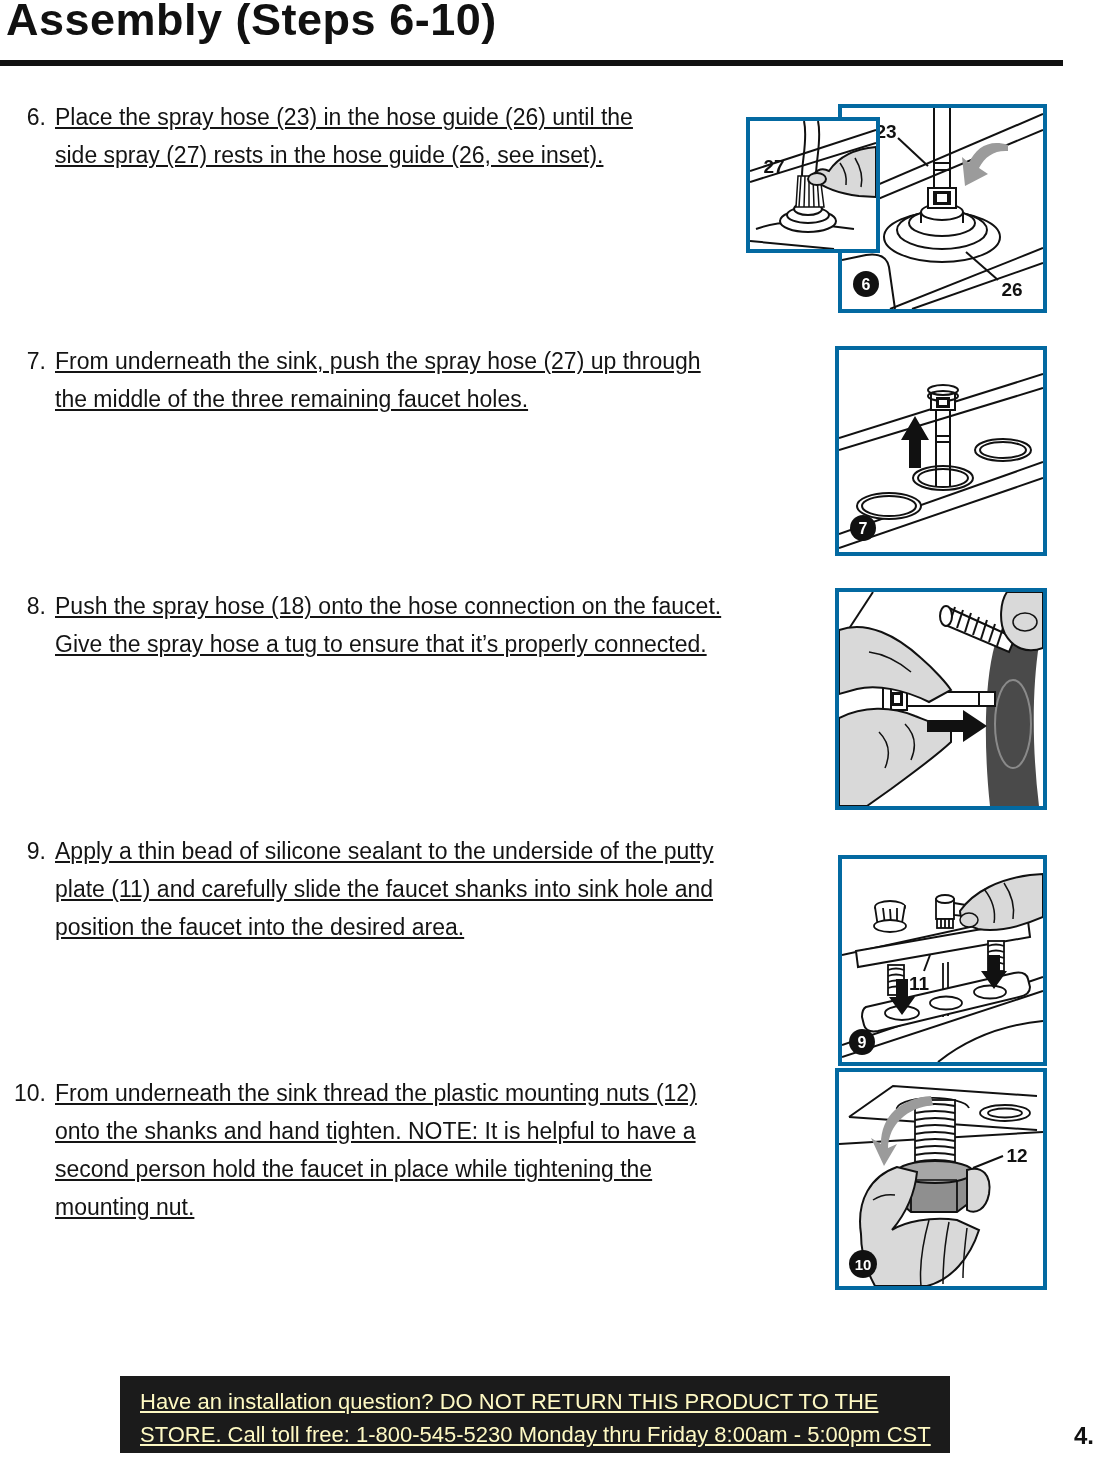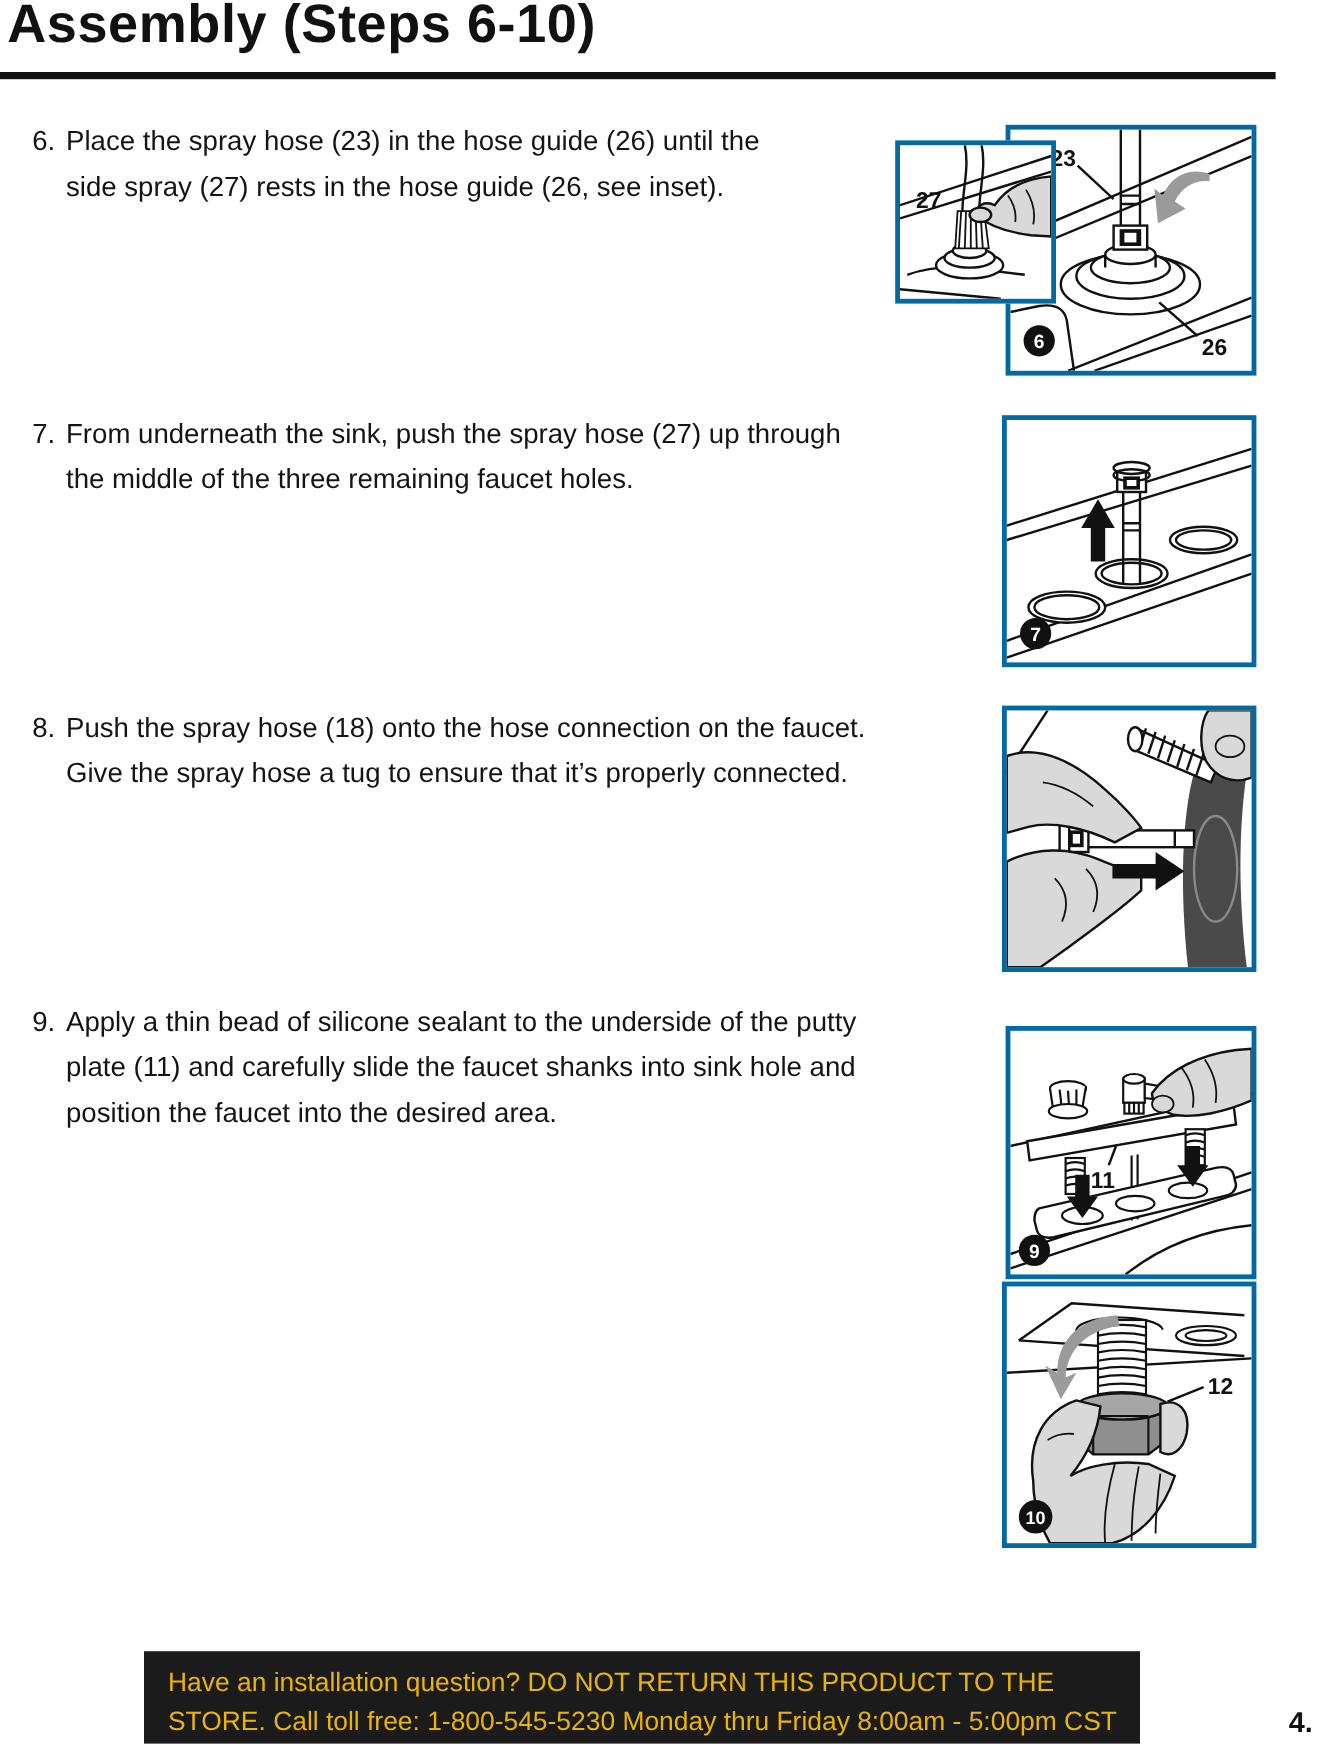--- a/index.html
+++ b/index.html
@@ -17,31 +17,31 @@
     font-size:45px;font-weight:bold;letter-spacing:.5px;color:#111;
   }
   .title-rule{
     position:absolute;left:0;top:60px;width:1063px;height:6px;background:#111;
   }
   .step{
     position:absolute;display:flex;align-items:flex-start;
     font-size:23px;line-height:38px;color:#141414;
   }
   .step-num{flex:0 0 44px;text-align:right;margin-right:9px;white-space:nowrap;}
-  .step-text{white-space:pre-line;max-width:770px;}
+  .step-text{white-space:pre-line;max-width:770px;text-decoration:underline;}
   .fig{
     position:absolute;background:#fff;border:4px solid #0369a1;box-sizing:border-box;
   }
   .fig svg{display:block;width:100%;height:100%;}
   .fig-label{font-family:"Liberation Sans",sans-serif;font-weight:bold;font-size:19px;fill:#111;}
   .badge-num{font-family:"Liberation Sans",sans-serif;font-weight:bold;font-size:16px;fill:#fff;text-anchor:middle;}
   .footer-banner{
     position:absolute;left:120px;top:1376px;width:830px;height:77px;
-    background:#1b1b1b;color:#eab308;box-sizing:border-box;
-    padding:9px 0 0 20px;font-size:22px;line-height:33px;white-space:nowrap;
+    background:#1b1b1b;color:#fef9c3;box-sizing:border-box;
+    padding:9px 0 0 20px;font-size:22px;line-height:33px;white-space:nowrap;text-decoration:underline;
   }
   .page-number{
     position:absolute;left:1074px;top:1422px;font-size:24px;font-weight:bold;color:#111;
   }
 </style>
 </head>
 <body>
 
 <div class="page">
 
@@ -264,20 +264,27 @@
       <polygon points="146,96 158,96 158,112 165,112 152,130 139,112 146,112" fill="#111"></polygon>
       <line x1="82" y1="112" x2="88" y2="96" stroke="#111" stroke-width="2"></line>
       <text x="77" y="131" class="fig-label" text-anchor="middle">11</text>
       <g>
         <circle cx="20" cy="183" r="13" fill="#111"></circle>
         <text x="20" y="189" class="badge-num">9</text>
       </g>
     </svg>
   </div>
 
+  <div class="step" style="left:2px;top:1074px;">
+    <span class="step-num">10.</span>
+    <span class="step-text">From underneath the sink thread the plastic mounting nuts (12)
+onto the shanks and hand tighten. NOTE: It is helpful to have a
+second person hold the faucet in place while tightening the
+mounting nut.</span>
+  </div>
 
   <div class="fig" style="left:835px;top:1068px;width:212px;height:222px;">
     <svg viewBox="0 0 204 214">
       <g stroke="#111" stroke-width="2" fill="none">
         <path d="M 10,45 L 54,14 L 198,24"></path>
         <path d="M 10,45 L 198,58"></path>
         <line x1="0" y1="72" x2="204" y2="60"></line>
       </g>
       <g stroke="#111" stroke-width="1.8" fill="none">
         <path d="M 58,38 A 36,11 0 0 1 130,36"></path>

